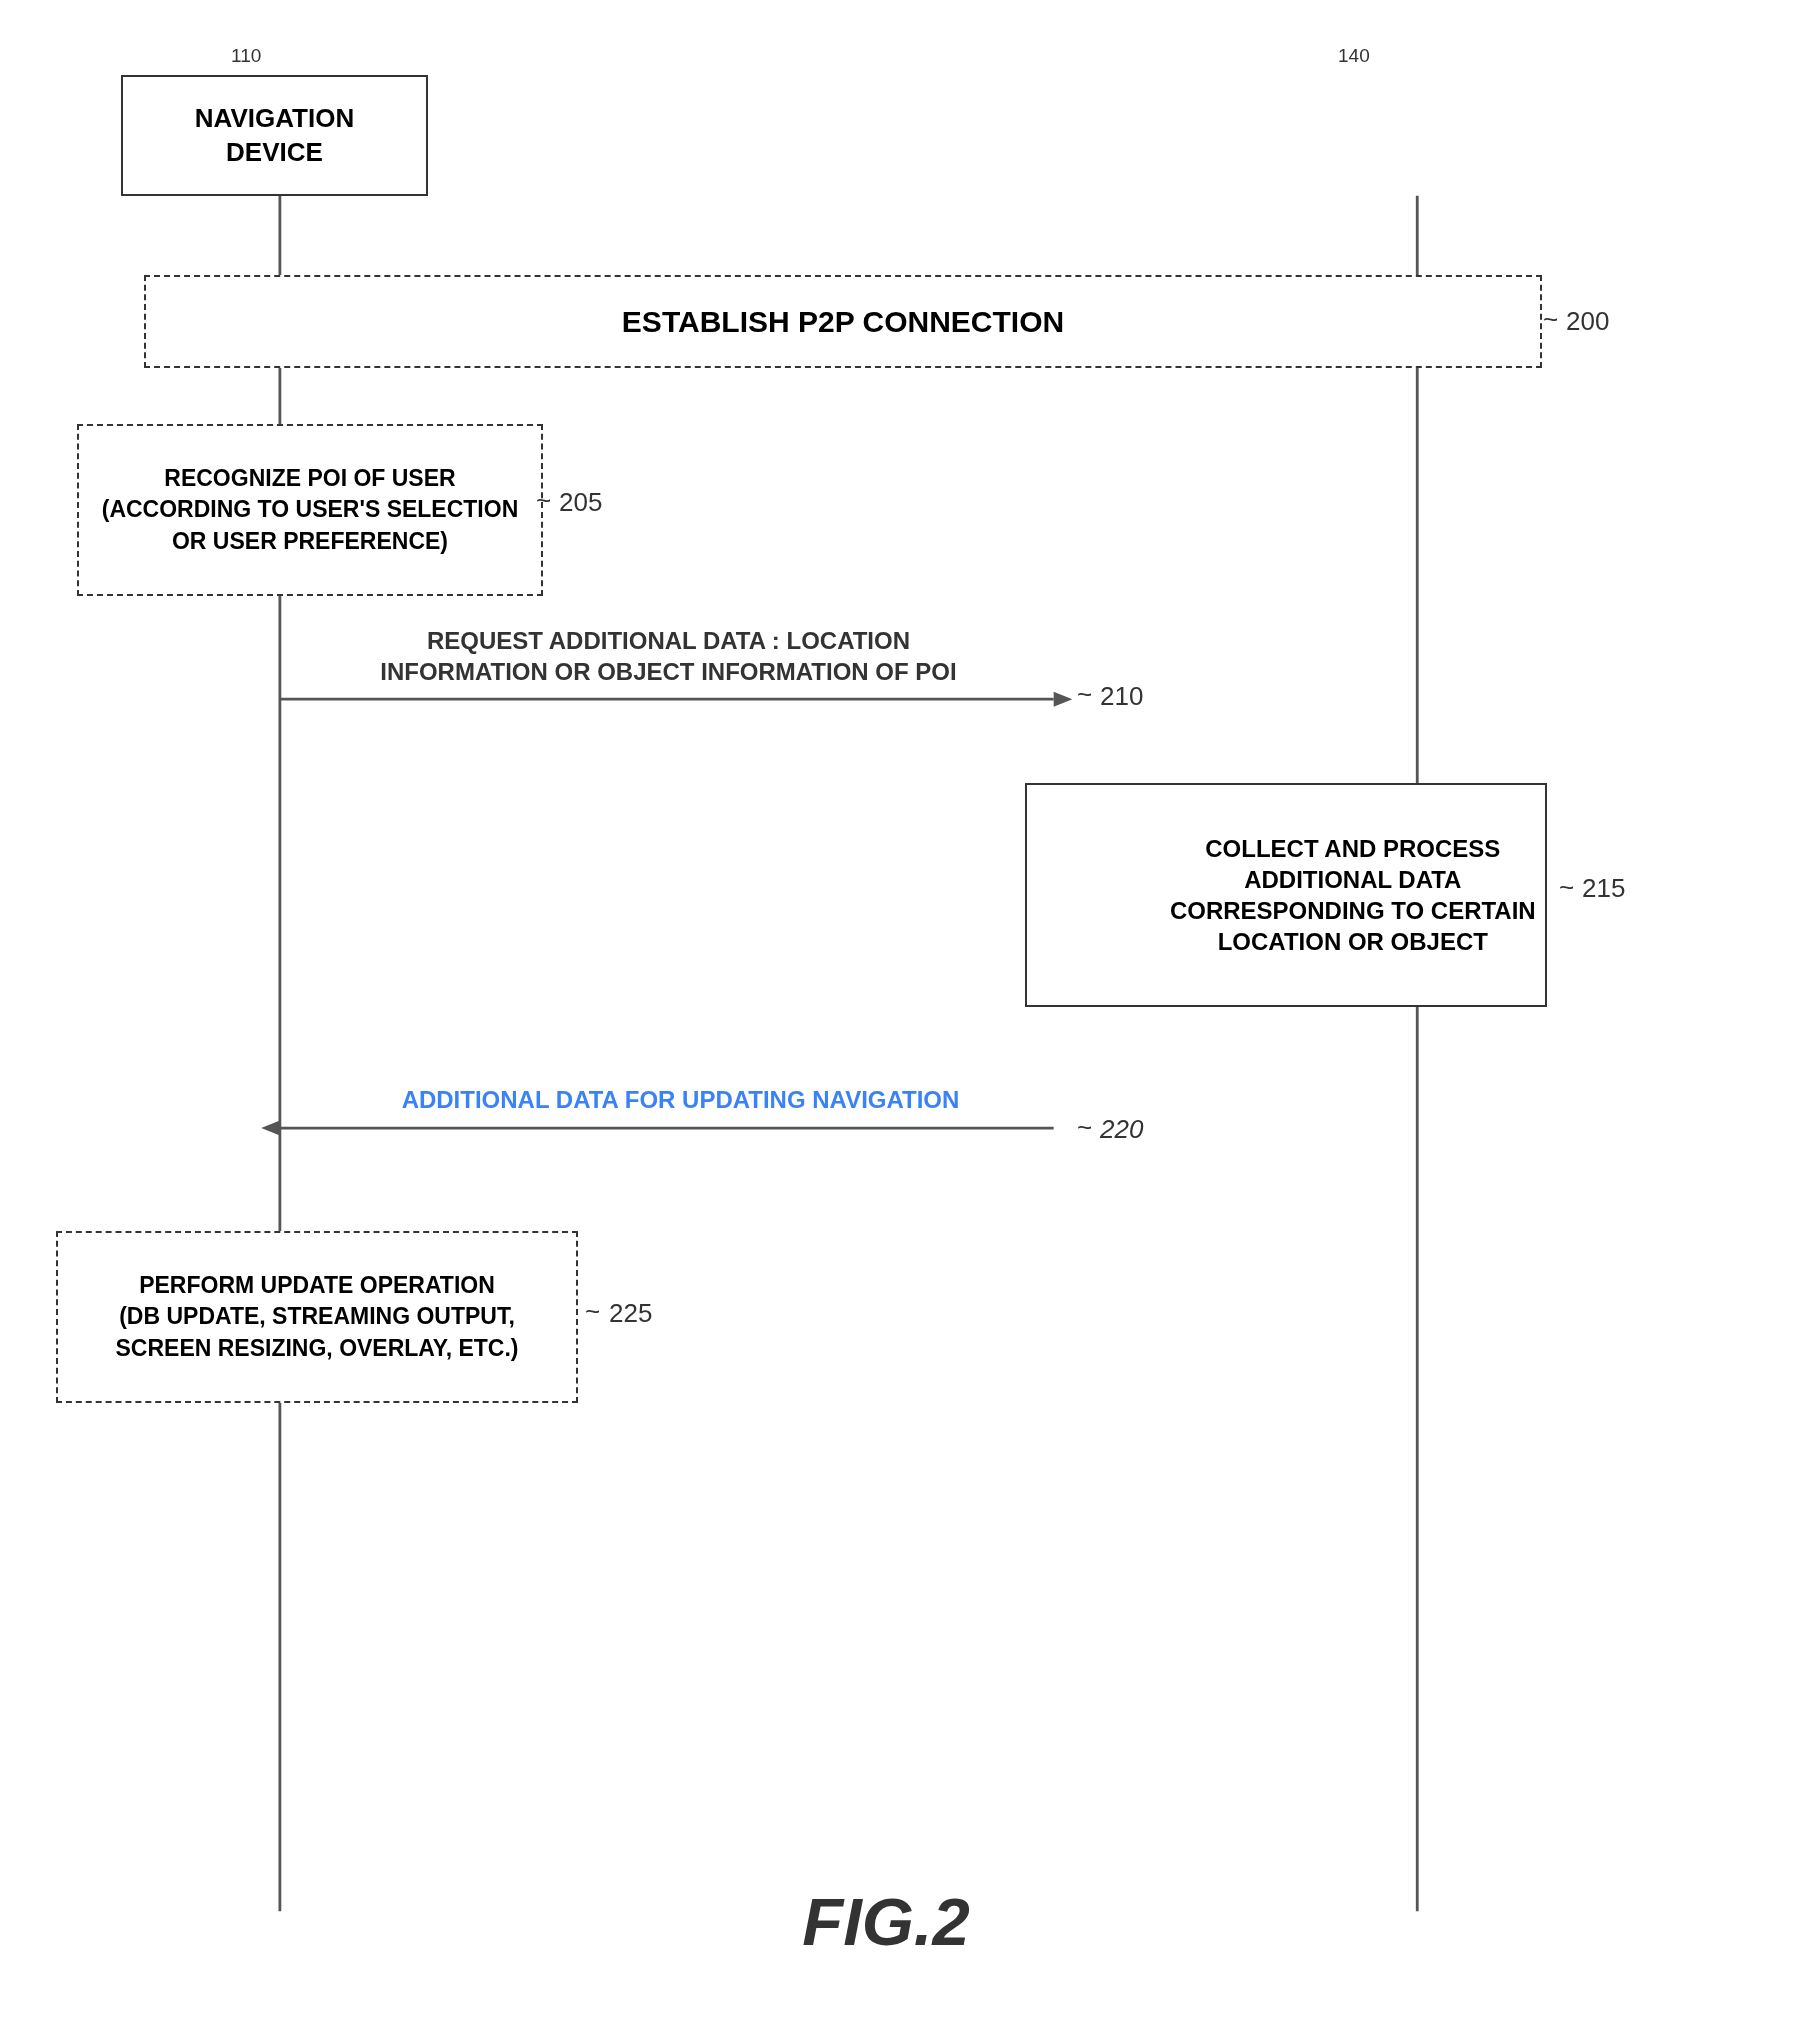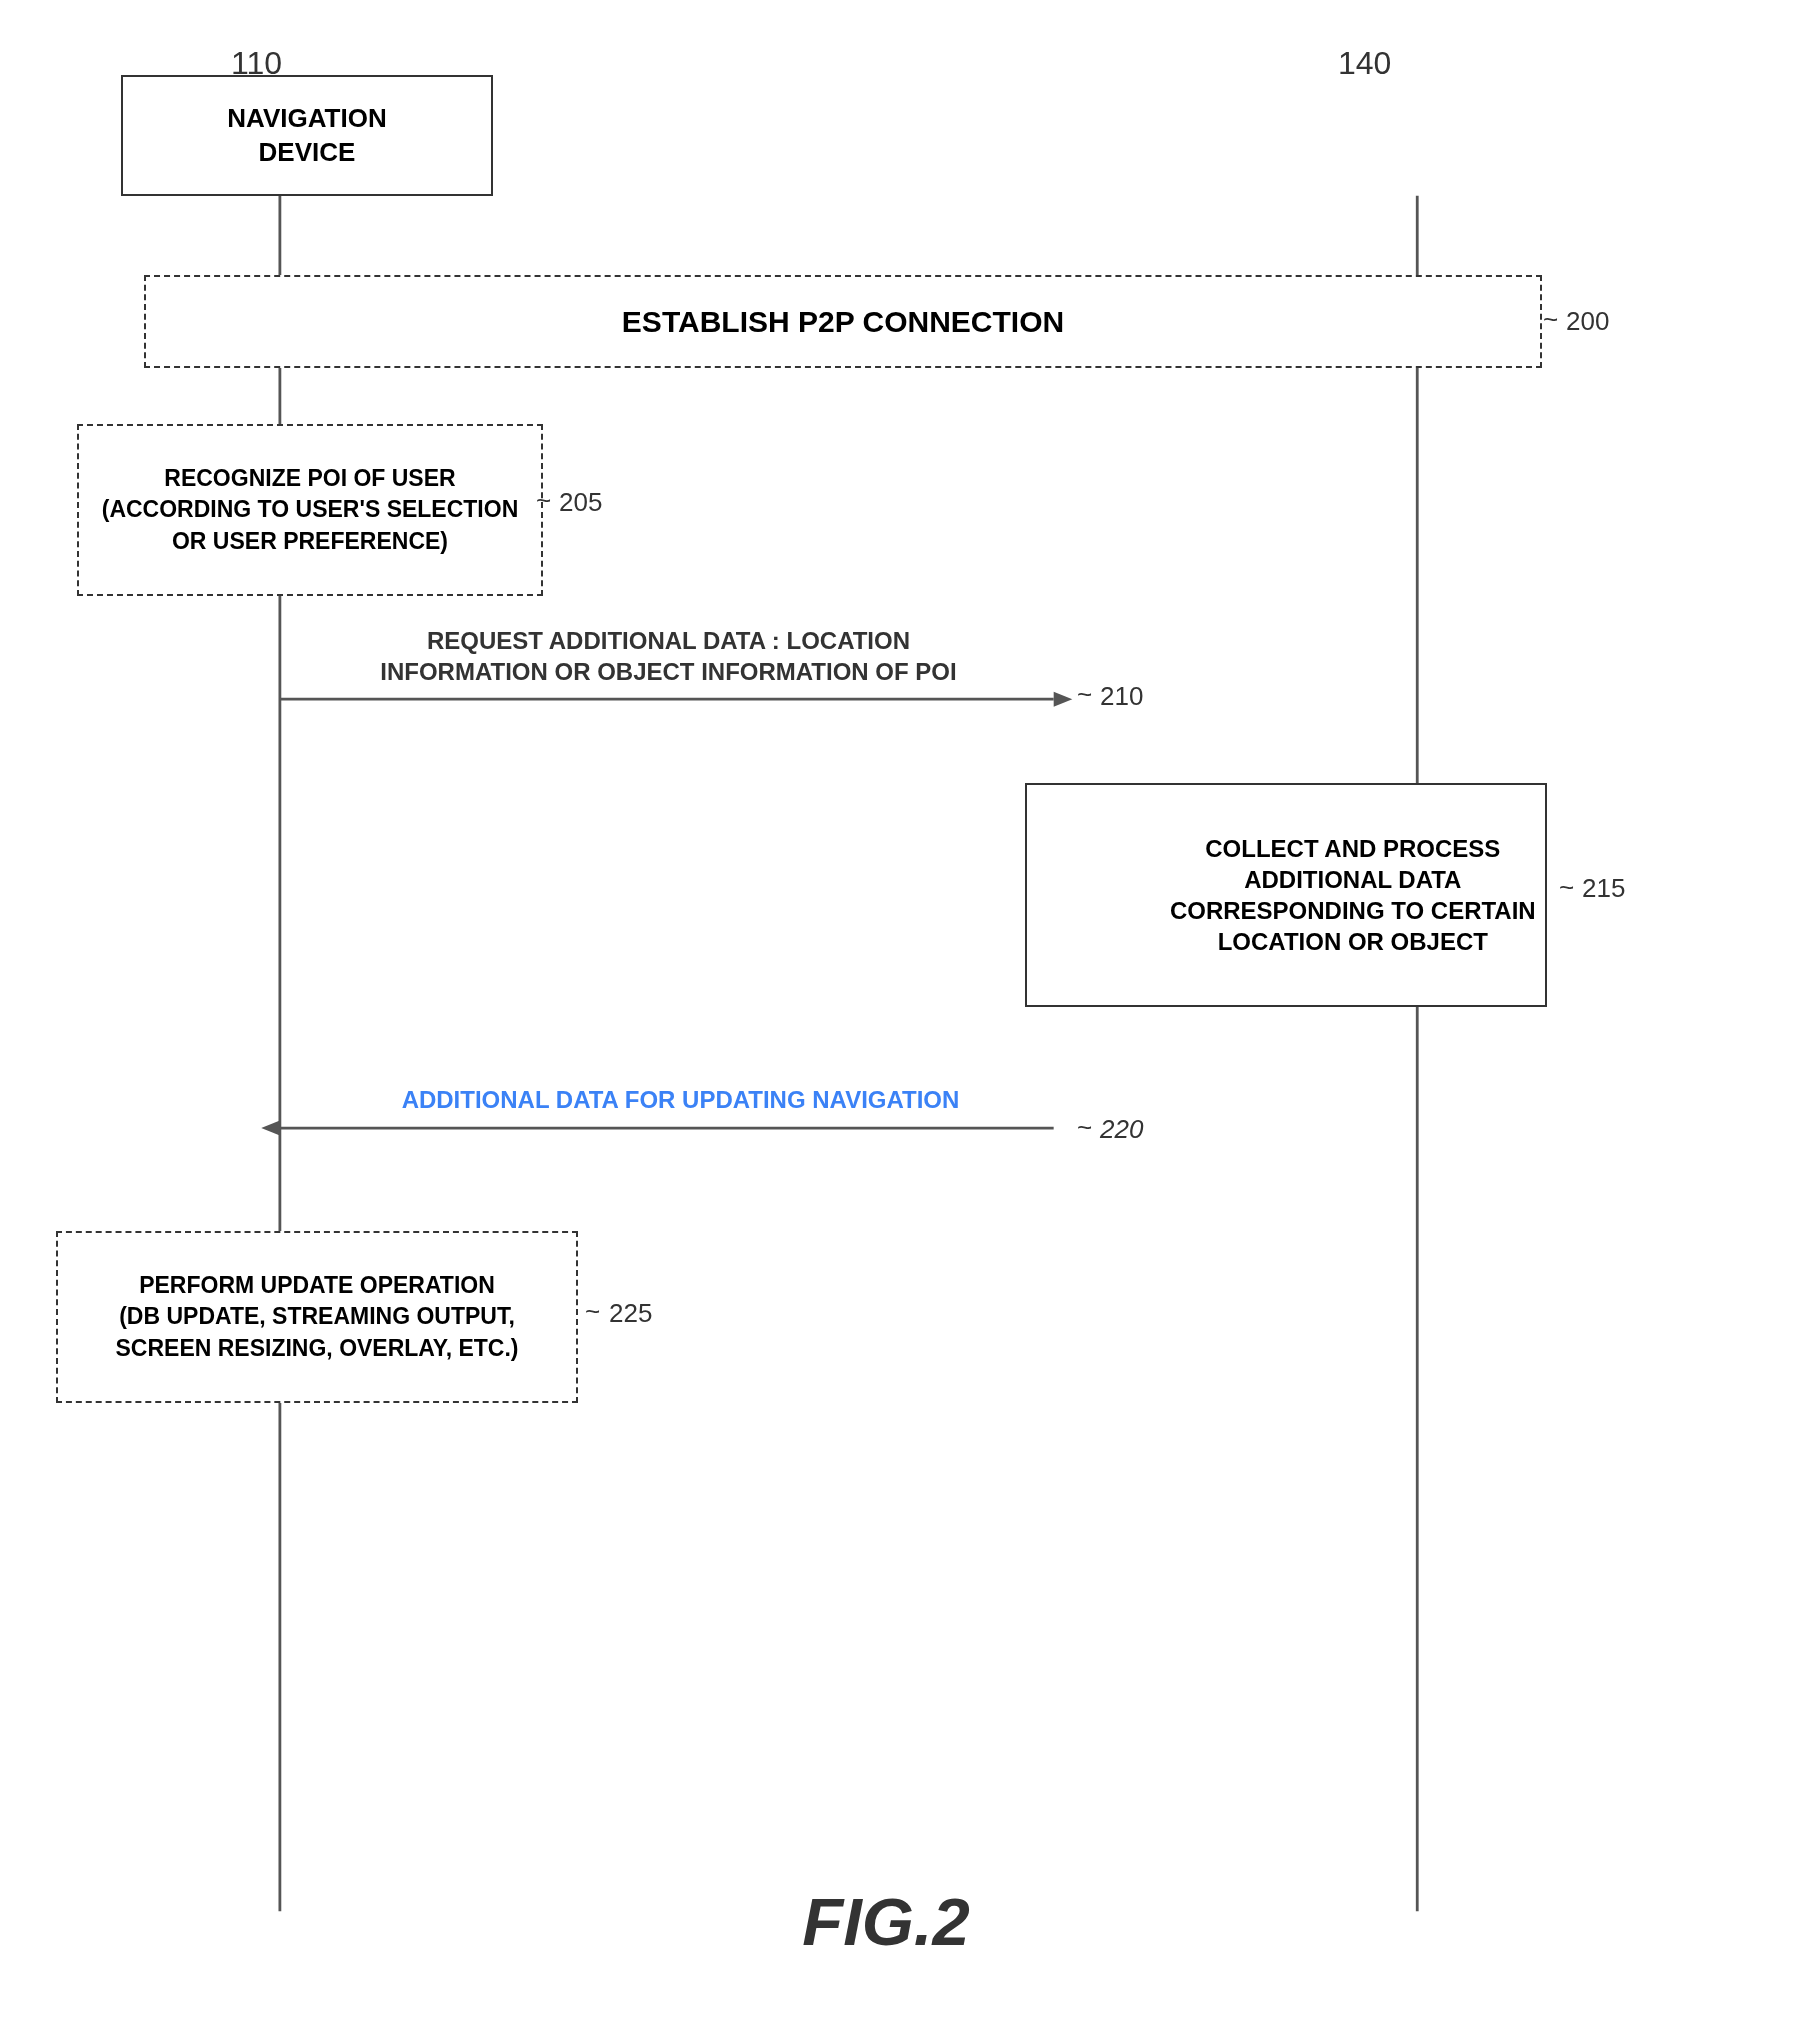--- a/index.html
+++ b/index.html
@@ -34,21 +34,21 @@
       padding: 9.3px;
     }
 
     .box-dashed {
       border-style: dashed;
     }
 
     
     .ref-label {
       position: absolute;
-      font-size: 32px;
+      font-size: 19px;
       font-weight: normal;
       color: #333;
     }
 
     
     .step-box {
       position: absolute;
       border: 2.8px solid #333;
       background: #fff;
       text-align: center;
@@ -107,21 +107,21 @@
 
     <line x1="300" y1="1210" x2="1130" y2="1210" stroke="#555" stroke-width="3"></line>
     <polygon points="300,1202 280,1210 300,1218" fill="#555"></polygon>
 
   </svg>
 
   <div class="ref-label" style="left: 231px; top: 45px;">110</div>
 
   <div class="ref-label" style="left: 1338px; top: 45px;">140</div>
 
-  <div class="box" style="left:121px; top:75px; width:372px; height:121px; font-size:26px;">
+  <div class="box" style="left:121px; top:75px; width:307px; height:121px; font-size:26px;">
     <span style="white-space:pre-line;">NAVIGATION
 DEVICE</span>
   </div>
 
 
   <div class="box box-dashed" style="left:144px; top:275px; width:1398px; height:93px; font-size:30px; border-style:dashed;">
     <span>ESTABLISH P2P CONNECTION</span>
   </div>
 
   <div class="step-num" style="left:1566px; top:306px;">200</div>

